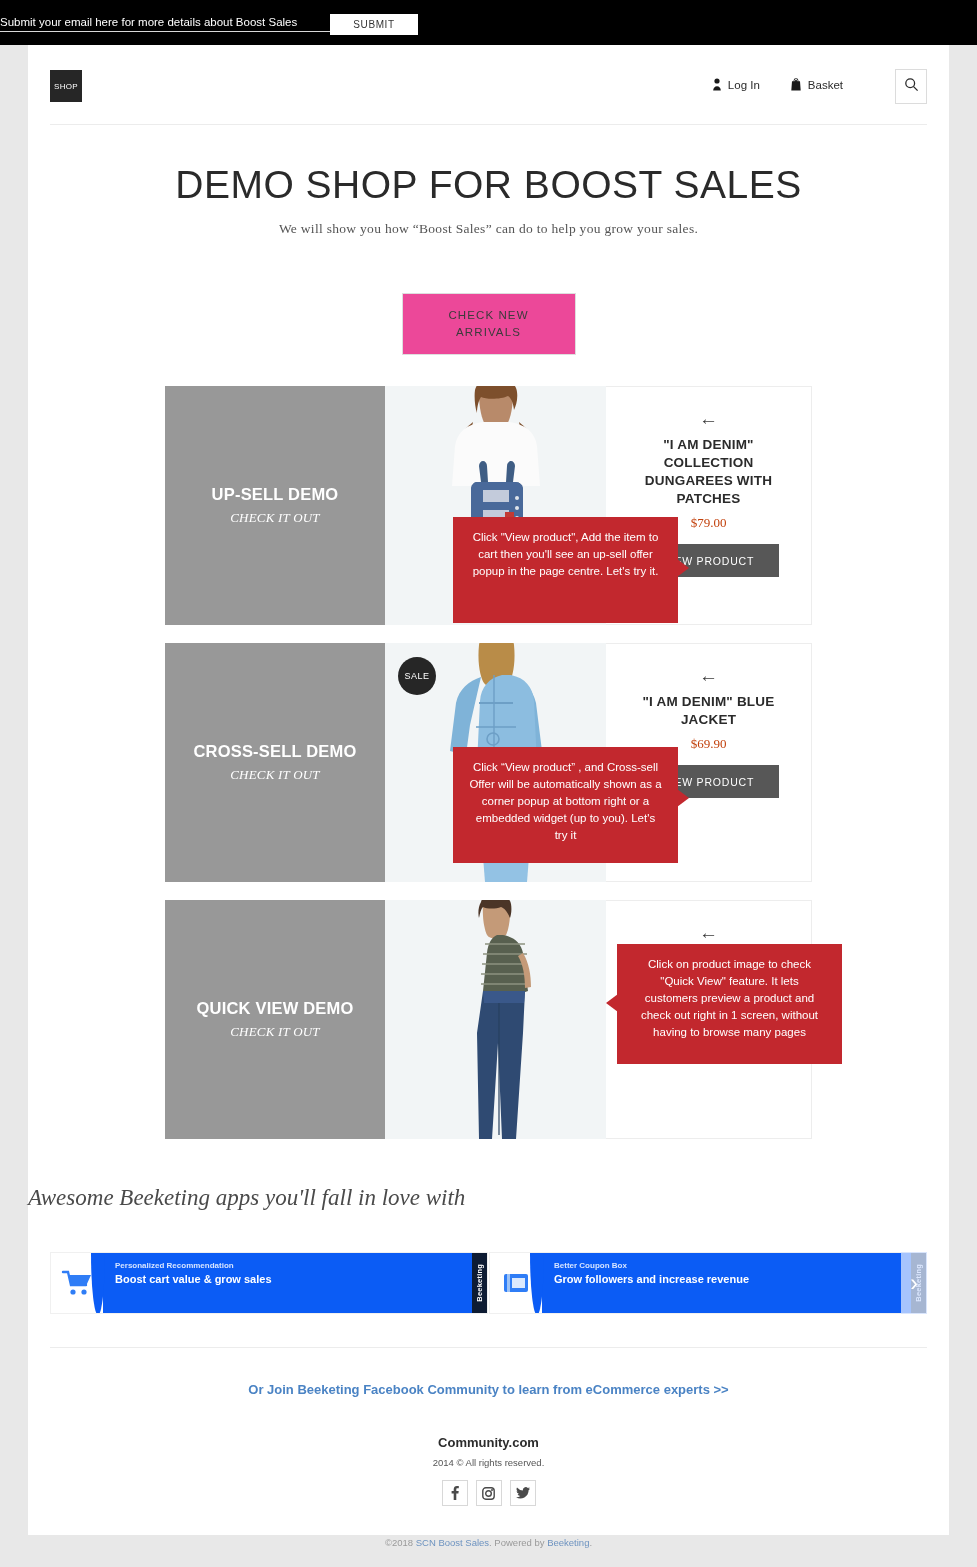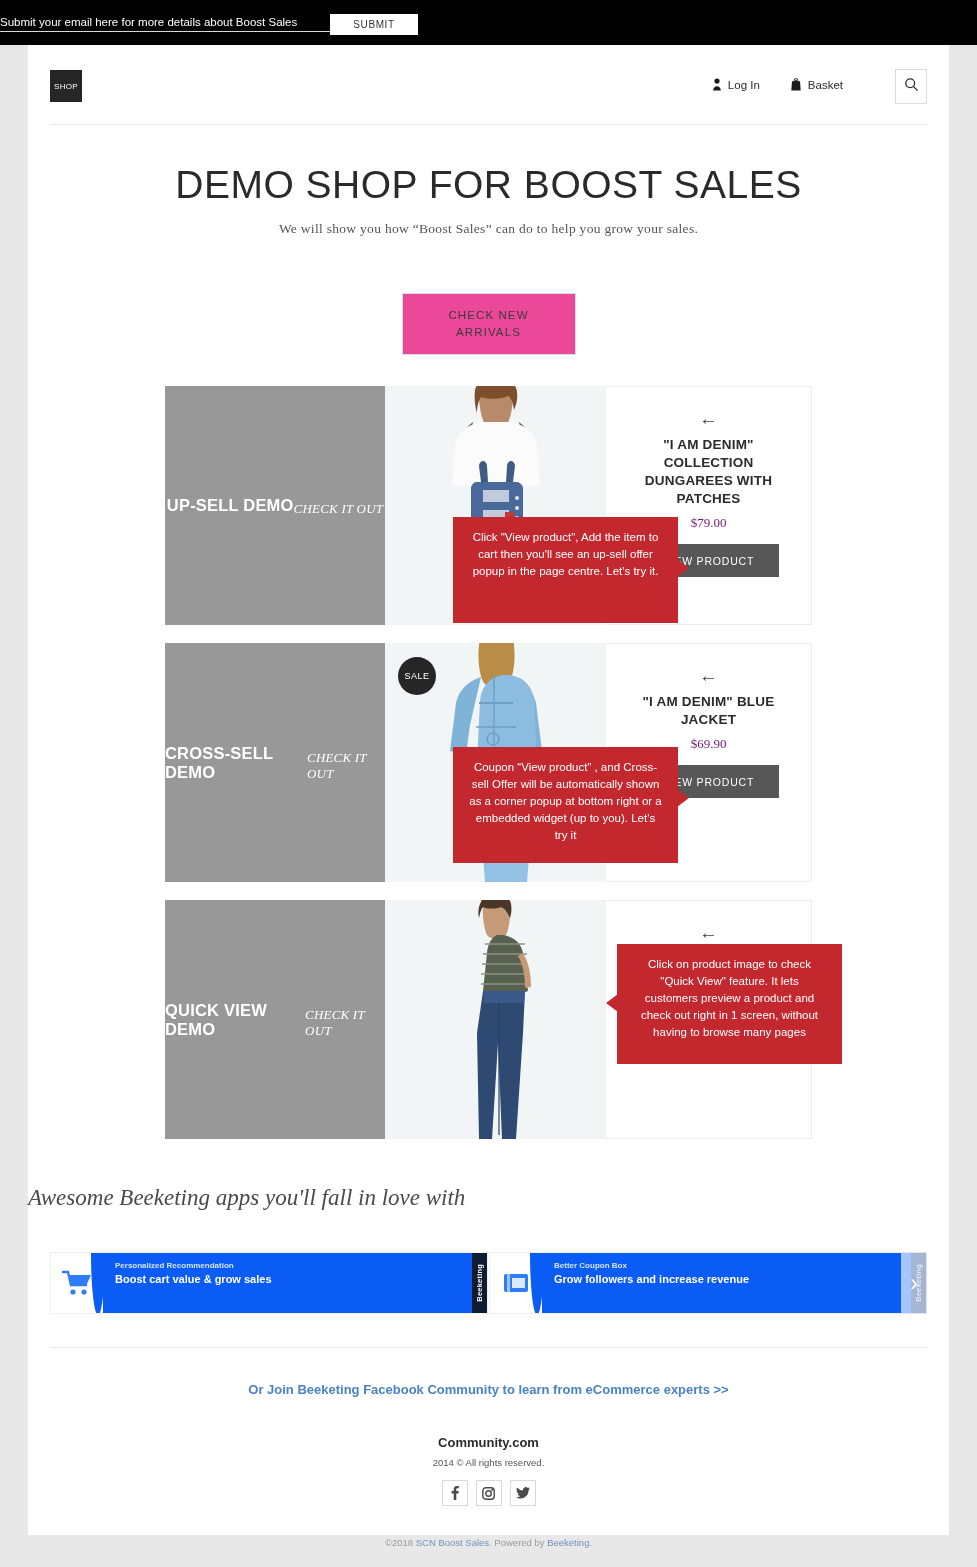--- a/index.html
+++ b/index.html
@@ -83,40 +83,40 @@
   }
 
   
   .rows { margin: 31px 137px 0 137px; }
   .row {
     position: relative; display: flex; height: 239px;
     margin-bottom: 18px; background: #fff;
   }
   .row-label {
     width: 220px; background: #989898; color: #fff;
-    display: flex; flex-direction: row; align-items: center; justify-content: center;
+    display: flex; flex-direction: column; align-items: center; justify-content: center;
   }
   .row-label .t1 { font-size: 16.5px; font-weight: 700; letter-spacing: .2px; }
   .row-label .t2 {
     font-size: 13px; font-style: italic; margin-top: 6px;
     font-family: "Liberation Serif", serif; letter-spacing: .2px;
   }
   .row-photo { width: 221px; position: relative; overflow: hidden; }
   .row-card {
     flex: 1; border: 1px solid #ededed; border-left: none;
     position: relative; display: flex; flex-direction: column;
     align-items: center; padding-top: 22px;
   }
   .back-arrow { color: #3a3a3a; font-size: 19px; line-height: 1; margin-bottom: 8px; }
   .prod-title {
     font-size: 13.5px; font-weight: 700; color: #2b2b2b; text-align: center;
     line-height: 18px; letter-spacing: .2px; padding: 0 14px;
   }
   .prod-price {
-    margin-top: 7px; font-size: 13px; color: #701a75;
+    margin-top: 7px; font-size: 13px; color: #c2410c;
     font-family: "Liberation Serif", serif;
   }
   .view-btn {
     margin-top: 13px; width: 140px; height: 33px; background: #575757;
     color: #fff; font-size: 10.5px; letter-spacing: .8px;
     display: flex; align-items: center; justify-content: center; cursor: pointer;
   }
   .sale-badge {
     position: absolute; left: 13px; top: 14px; width: 38px; height: 38px;
     border-radius: 50%; background: #262626; color: #fff;
@@ -332,21 +332,21 @@
             <path d="M56 142c16 7 40 7 58 0l-4 46H60z" fill="#7fb3d8"></path>
             <path d="M60 188h50l-4 51H64z" fill="#93c2e4"></path>
           </svg>
         </div>
         <div class="row-card">
           <div class="back-arrow">←</div>
           <div class="prod-title">"I AM DENIM" BLUE JACKET</div>
           <div class="prod-price">$69.90</div>
           <div class="view-btn">VIEW PRODUCT</div>
         </div>
-        <div class="tip right-arrow" id="tip2">Coupon “View product” , and Cross-sell Offer will be automatically shown as a corner popup at bottom right or a embedded widget (up to you). Let's try it</div>
+        <div class="tip right-arrow" id="tip2">Click “View product” , and Cross-sell Offer will be automatically shown as a corner popup at bottom right or a embedded widget (up to you). Let's try it</div>
       </div>
 
       <div class="row">
         <div class="row-label">
           <div class="t1">QUICK VIEW DEMO</div>
           <div class="t2">CHECK IT OUT</div>
         </div>
         <div class="row-photo">
           <div class="ph"></div>
           <svg class="fig" width="150" height="239" viewBox="0 0 150 239">

